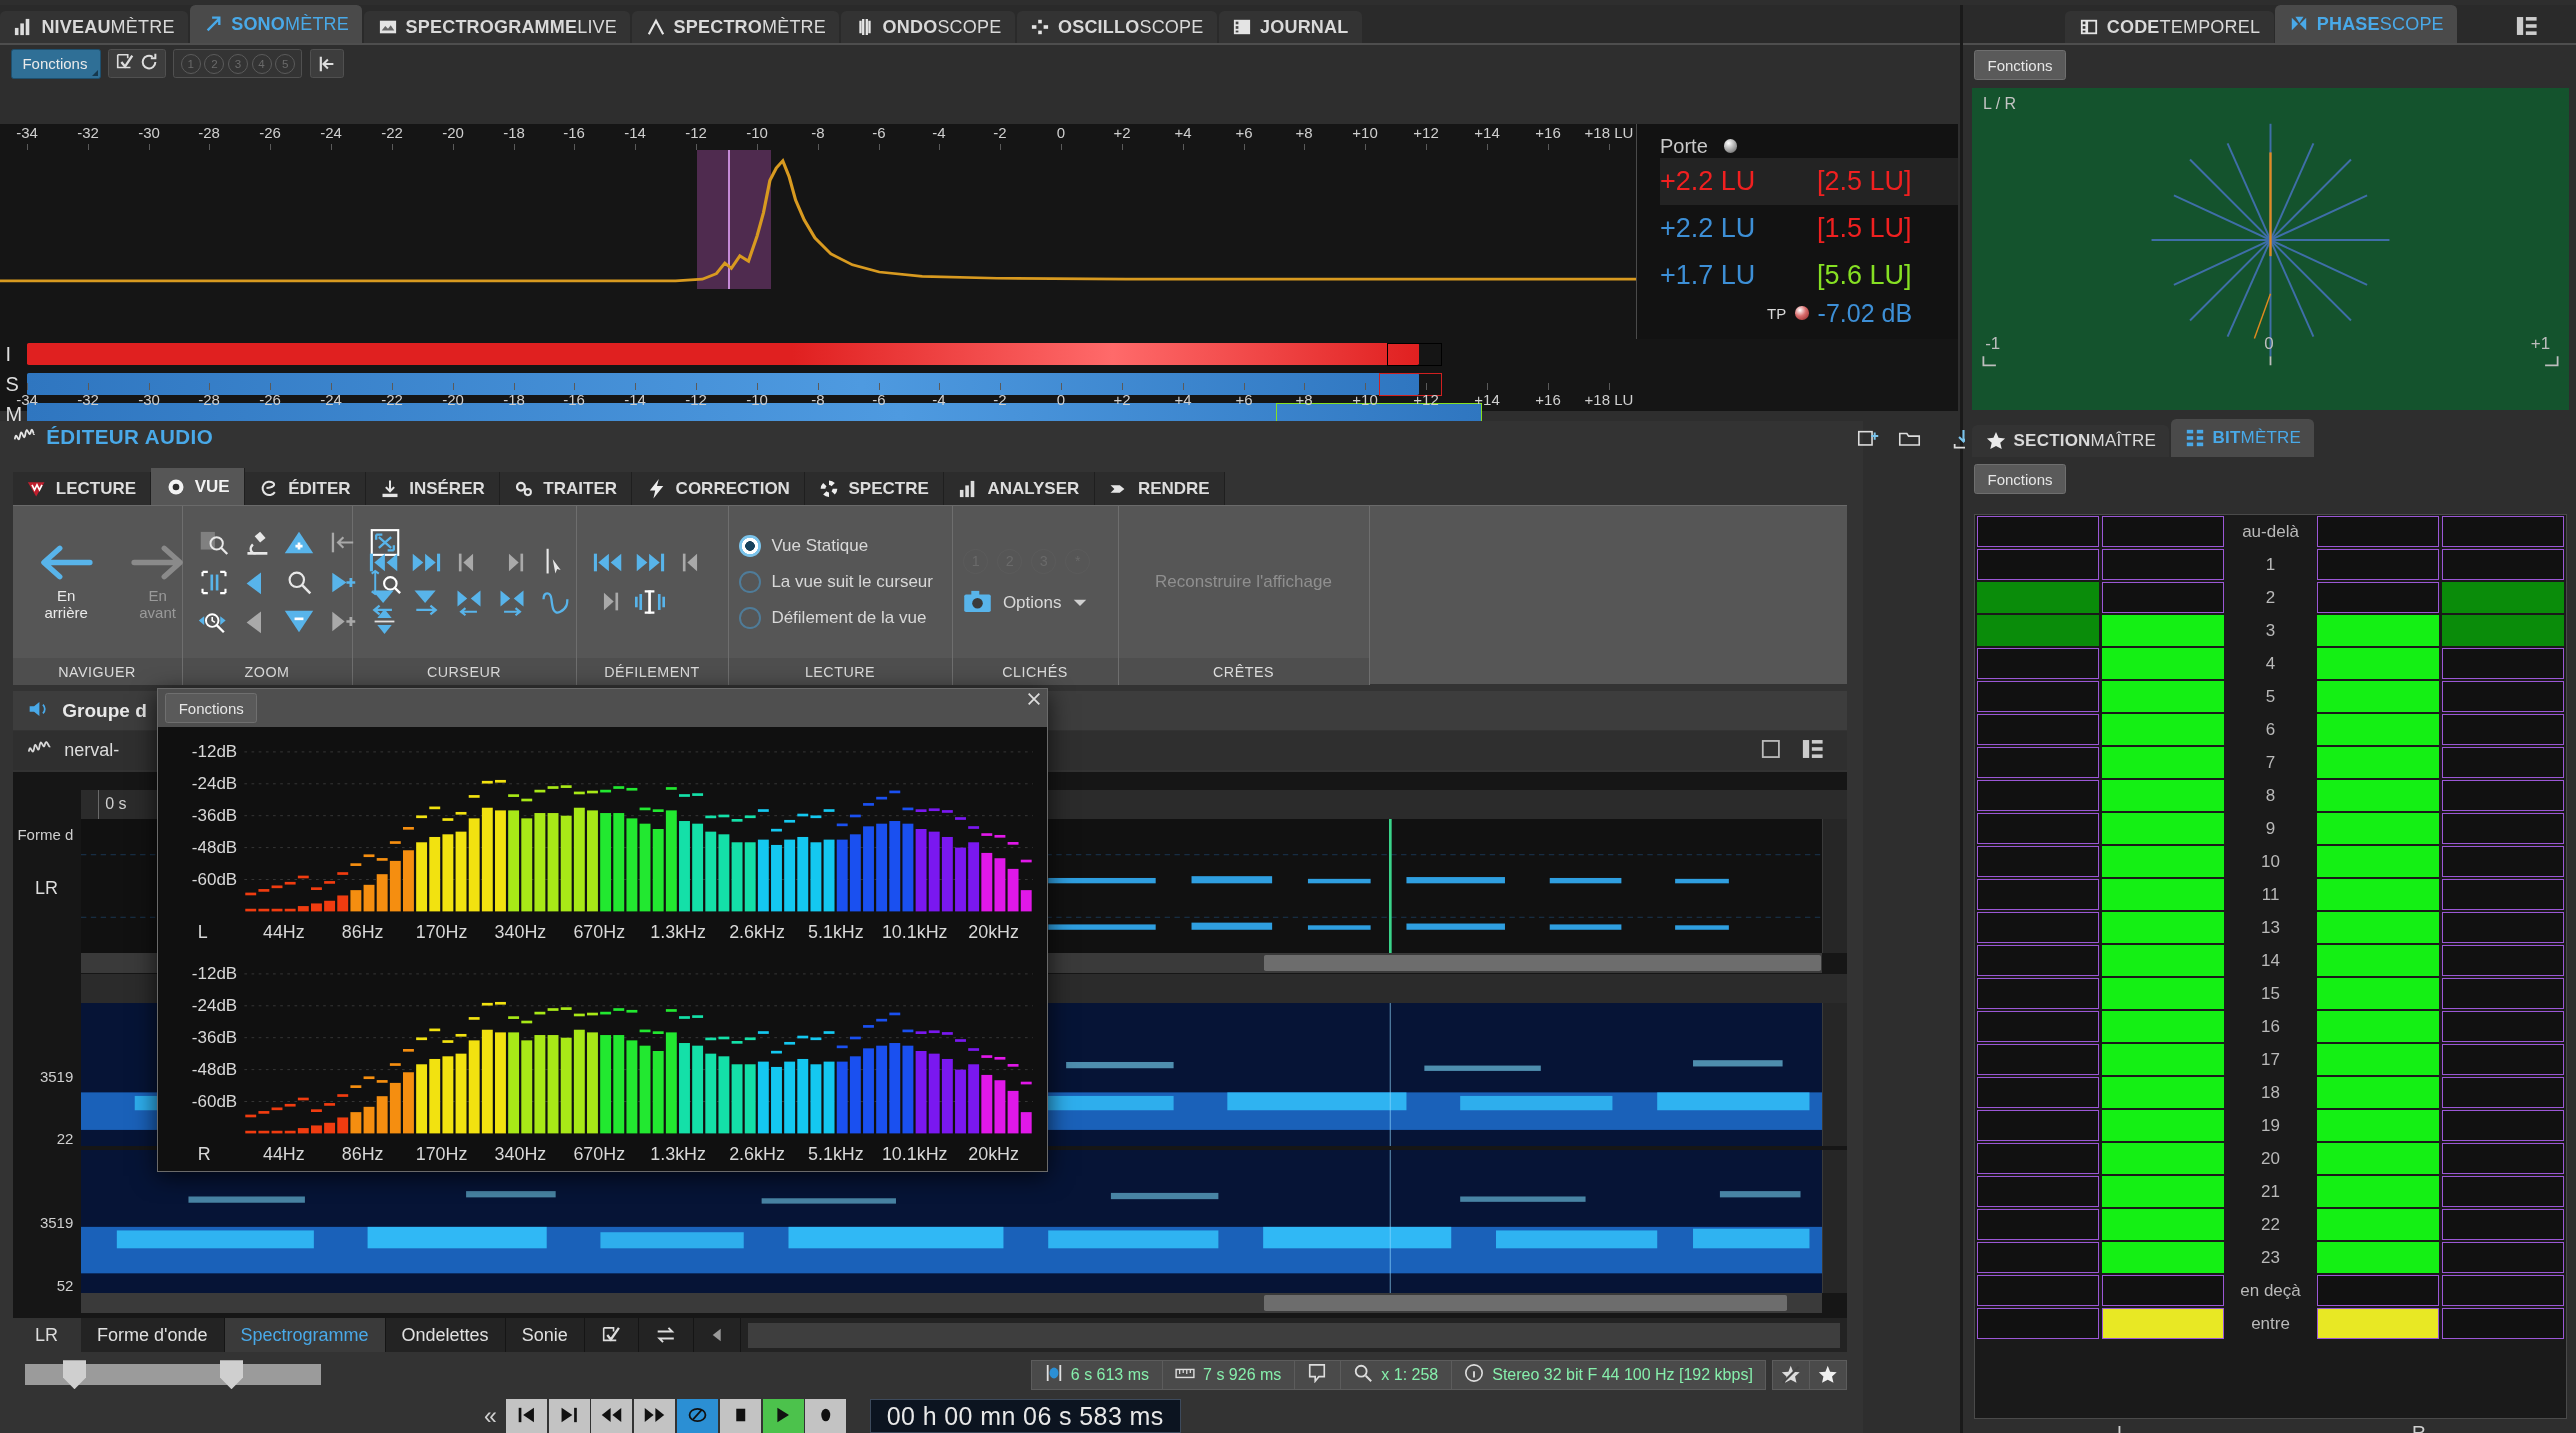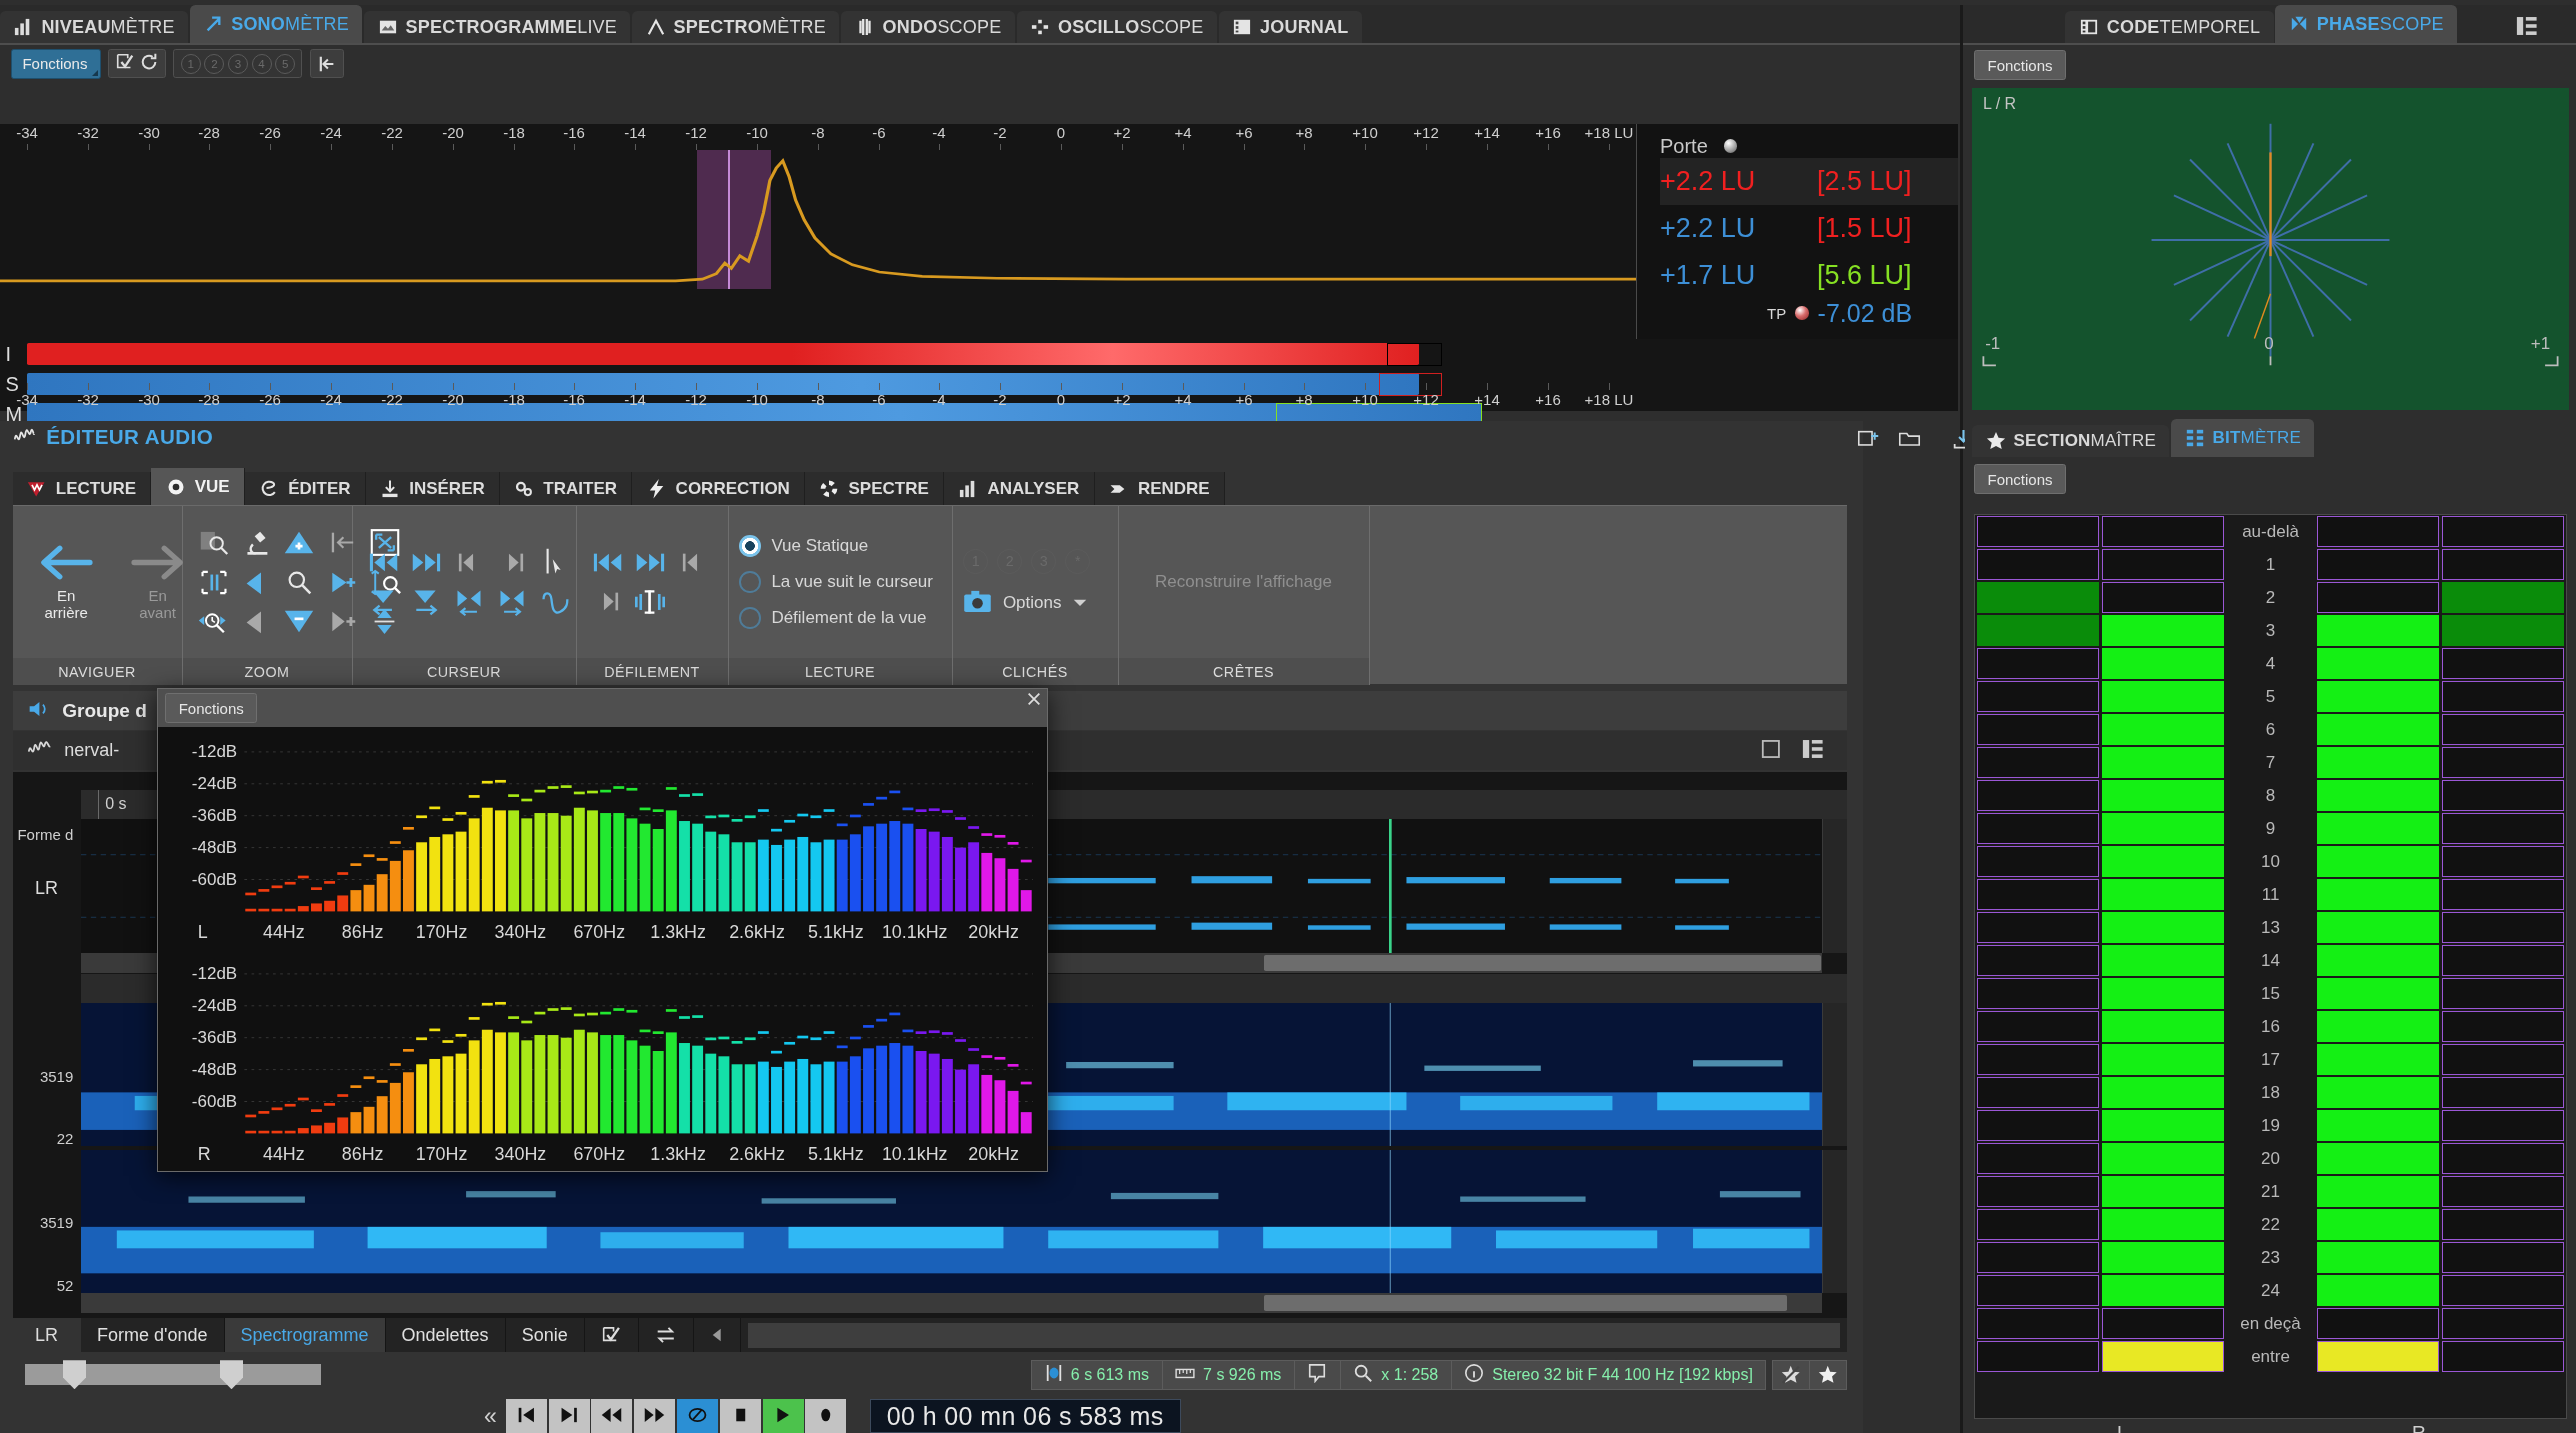--- a/index.html
+++ b/index.html
@@ -1733,27 +1733,20 @@
         </div>
         <div class="btrow" style="height:33px">
           <div class="btcell" style="background:#111111;border-color:#9b57d6;"></div>
           <div class="btcell" style="background:#14f014;border-color:#14f014;"></div>
           <div class="btcell spacer">23</div>
           <div class="btcell" style="background:#14f014;border-color:#14f014;"></div>
           <div class="btcell" style="background:#111111;border-color:#9b57d6;"></div>
         </div>
         <div class="btrow" style="height:33px">
           <div class="btcell" style="background:#111111;border-color:#9b57d6;"></div>
-          <div class="btcell" style="background:#14f014;border-color:#14f014;"></div>
-          <div class="btcell spacer">24</div>
-          <div class="btcell" style="background:#14f014;border-color:#14f014;"></div>
-          <div class="btcell" style="background:#111111;border-color:#9b57d6;"></div>
-        </div>
-        <div class="btrow" style="height:33px">
-          <div class="btcell" style="background:#111111;border-color:#9b57d6;"></div>
           <div class="btcell" style="background:#111111;border-color:#9b57d6;"></div>
           <div class="btcell spacer">en deçà</div>
           <div class="btcell" style="background:#111111;border-color:#9b57d6;"></div>
           <div class="btcell" style="background:#111111;border-color:#9b57d6;"></div>
         </div>
         <div class="btrow" style="height:33px">
           <div class="btcell" style="background:#111111;border-color:#9b57d6;"></div>
           <div class="btcell" style="background:#e8e824;border-color:#9b57d6;"></div>
           <div class="btcell spacer">entre</div>
           <div class="btcell" style="background:#e8e824;border-color:#9b57d6;"></div>

